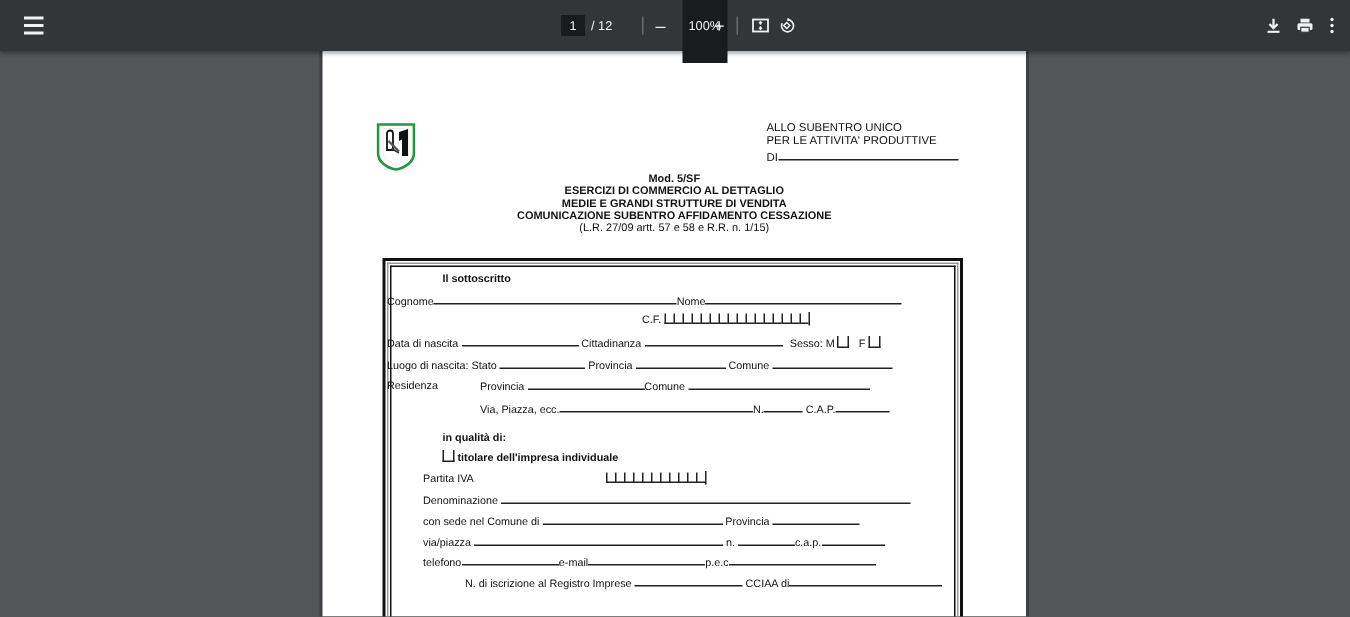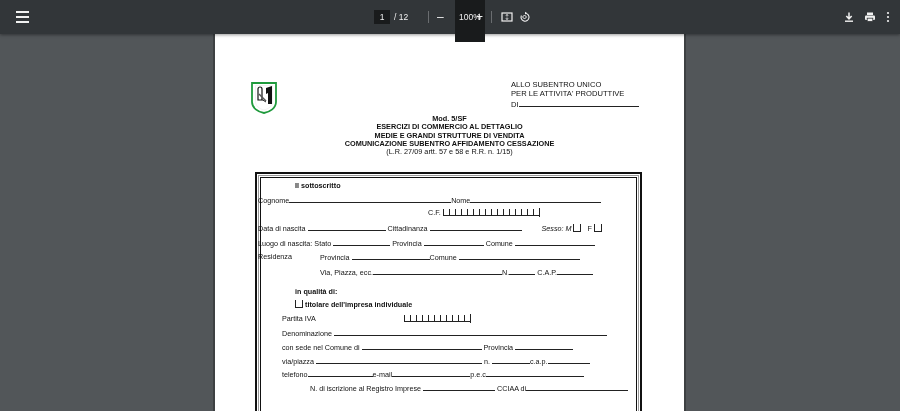--- a/index.html
+++ b/index.html
@@ -131,21 +131,21 @@
 <div class="row" style="left:408px;top:208px;margin-left:20px;">
   <span>C.F.</span>
   <span class="boxes" id="cf-boxes"><span class="box"></span><span class="box"></span><span class="box"></span><span class="box"></span><span class="box"></span><span class="box"></span><span class="box"></span><span class="box"></span><span class="box"></span><span class="box"></span><span class="box"></span><span class="box"></span><span class="box"></span><span class="box"></span><span class="box"></span><span class="box"></span></span>
 </div>
 
 <div class="row" style="left:258px;top:223px;">
   <span>Data di nascita</span>
   <span class="ul" style="width:78px;"></span>
   <span>Cittadinanza</span>
   <span class="ul" style="width:92px;"></span>
-  <span style="margin-left:18px;font-style:italic;">Sesso: M</span><span class="chk"></span>
+  <span style="margin-left:3px;">Sesso: M</span><span class="chk"></span>
   <span style="margin-left:4px;">F</span><span class="chk"></span>
 </div>
 
 <div class="row" style="left:258px;top:238px;">
   <span>Luogo di nascita: Stato</span>
   <span class="ul" style="width:57px;"></span>
   <span>Provincia</span>
   <span class="ul" style="width:60px;"></span>
   <span>Comune</span>
   <span class="ul" style="width:80px;"></span>

